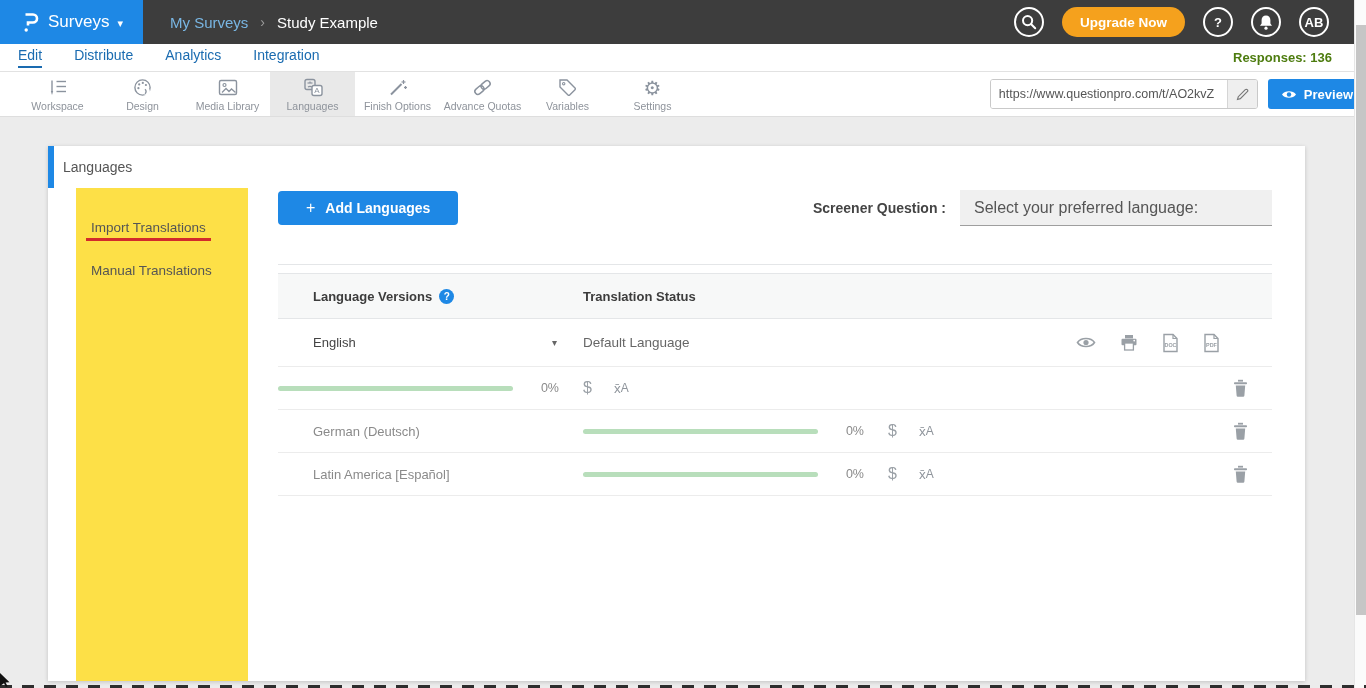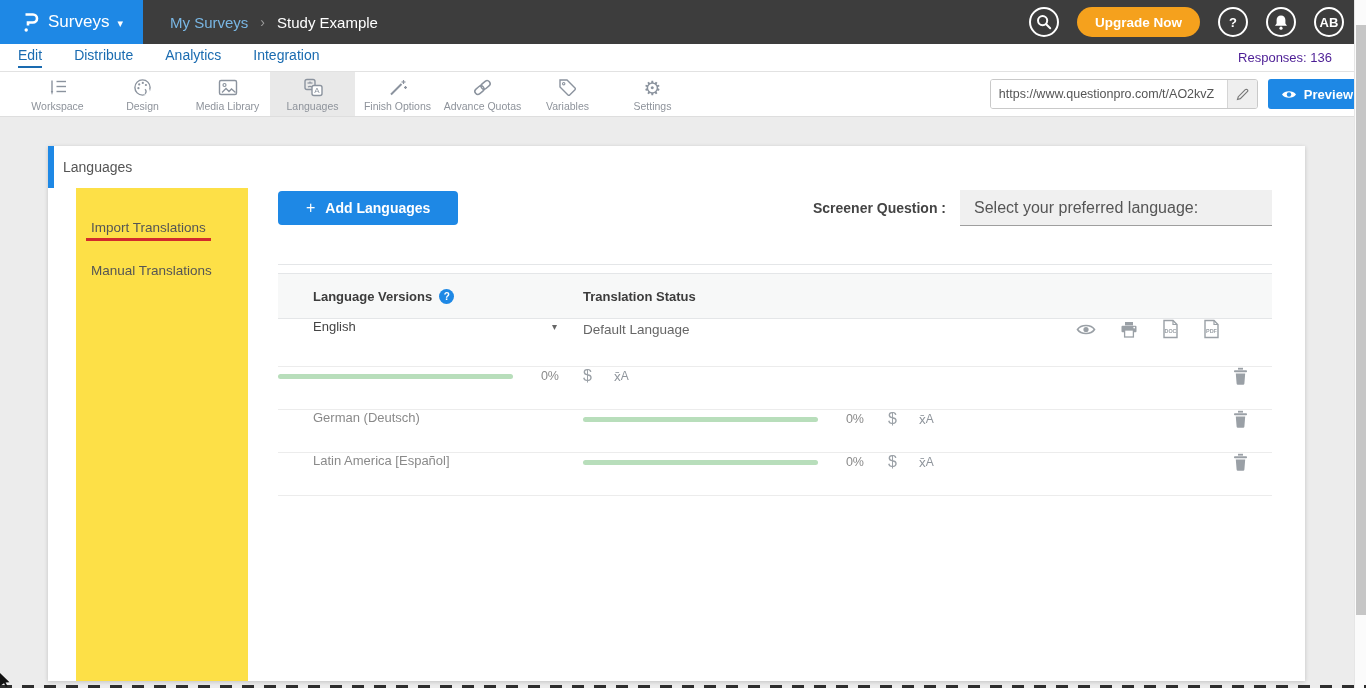--- a/index.html
+++ b/index.html
@@ -8,33 +8,33 @@
 
   
   .topbar { height:44px; background:#3d3d3d; display:flex; align-items:stretch; position:relative; }
   .logo-block { width:143px; background:#1e88e5; color:#fff; display:flex; align-items:center; justify-content:center; gap:8px; cursor:pointer;text-align:right; }
   .logo-block .pname { font-size:17px; }
   .logo-block .caret { font-size:11px; margin-top:2px; }
   .breadcrumb { display:flex; align-items:center; gap:12px; margin-left:27px; font-size:15px; }
   .breadcrumb .parent { color:#79b6e3; text-decoration:none; cursor:pointer; }
   .breadcrumb .sep { color:#9b9b9b; font-size:14px; }
   .breadcrumb .current { color:#ffffff; }
-  .top-actions { margin-left:auto; display:flex; align-items:center; gap:18px; margin-right:22px; }
+  .top-actions { margin-left:auto; display:flex; align-items:center; gap:18px; margin-right:37px; }
   .circle { width:30px; height:30px; border-radius:50%; border:2px solid #fff; background:transparent; color:#fff;
             display:flex; align-items:center; justify-content:center; cursor:pointer; font-family:inherit; }
   .circle.txt { font-size:13px; font-weight:bold; }
   .pill { height:30px; border:none; border-radius:16px; background:#f5a11d; color:#fff; font-weight:bold;
           font-size:13.5px; padding:0 18px; cursor:pointer; font-family:inherit; }
 
   
   .navrow { height:28px; background:#fff; display:flex; align-items:center; border-bottom:1px solid #e2e2e2; }
   .navrow .tab { margin-left:18px; margin-right:14px; font-size:14px; color:#1a6bb0; text-decoration:none; cursor:pointer;
                  padding-bottom:3px; border-bottom:2px solid transparent; }
   .navrow .tab.active { border-bottom-color:#1a6bb0; }
-  .responses { margin-left:auto; margin-right:34px; font-size:13px; font-weight:normal; color:#4c1d95; cursor:pointer; text-decoration:none; }
+  .responses { margin-left:auto; margin-right:34px; font-size:13px; font-weight:bold; color:#4d7c0f; cursor:pointer; text-decoration:none; }
 
   
   .toolbar { height:45px; background:#fff; border-bottom:1px solid #dedede; display:flex; align-items:stretch; padding-left:15px; }
   .tool { width:85px; display:flex; flex-direction:column; align-items:center; justify-content:center; gap:1px;
           color:#8b939e; cursor:pointer; }
   .tool.active { background:#e9e9e9; }
   .tool .ticon { height:22px; display:flex; align-items:center; justify-content:center; }
   .tool .tlabel { font-size:10.5px; color:#8e939b; }
   .gear-glyph { font-family:"DejaVu Sans", sans-serif; font-size:20px; line-height:20px; }
   .toolbar-right { margin-left:auto; display:flex; align-items:center; gap:10px; }
@@ -67,21 +67,21 @@
                      align-items:center; padding:0 14px; font-size:16px; color:#555; cursor:pointer; }
   .divider { margin-top:38px; border-bottom:1px solid #e4e6e8; }
 
   .table { margin-top:8px; }
   .thead { height:46px; background:#f7f8f8; border-top:1px solid #e4e6e8; border-bottom:1px solid #e4e6e8;
            display:flex; align-items:center; font-size:13px; font-weight:bold; color:#3c3c3c; }
   .col-lang { width:305px; padding-left:35px; display:flex; align-items:center; flex-shrink:0; }
   .col-status { flex:1; display:flex; align-items:center; }
   .help { width:15px; height:15px; border-radius:50%; background:#1e88e5; color:#fff; font-size:10px; font-weight:bold;
           display:inline-flex; align-items:center; justify-content:center; margin-left:7px; cursor:pointer; }
-  .trow { display:flex; align-items:flex-start; border-bottom:1px solid #ececec; height:43px; font-size:13px; }
+  .trow { display:flex; align-items:center; border-bottom:1px solid #ececec; height:43px; font-size:13px; }
   .trow.default { height:48px; }
   .trow.default .col-lang { color:#444; cursor:pointer; }
   .dd { margin-left:auto; margin-right:26px; color:#666; font-size:10px; }
   .dl { color:#666; font-size:13.5px; }
   .lang-name { color:#8a8a8a; }
   .actions { margin-left:auto; margin-right:52px; display:flex; align-items:center; gap:24px; }
   .icon-btn { background:none; border:none; padding:0; cursor:pointer; color:#9aa0a6; display:flex; align-items:center; justify-content:center; }
   .bar { width:235px; height:5px; border-radius:3px; background:#b8debb; }
   .pct { width:46px; text-align:right; color:#8a8a8a; font-size:12.5px; }
   .dollar { font-size:16px; color:#9aa0a6; margin-left:24px; font-family:inherit; }

